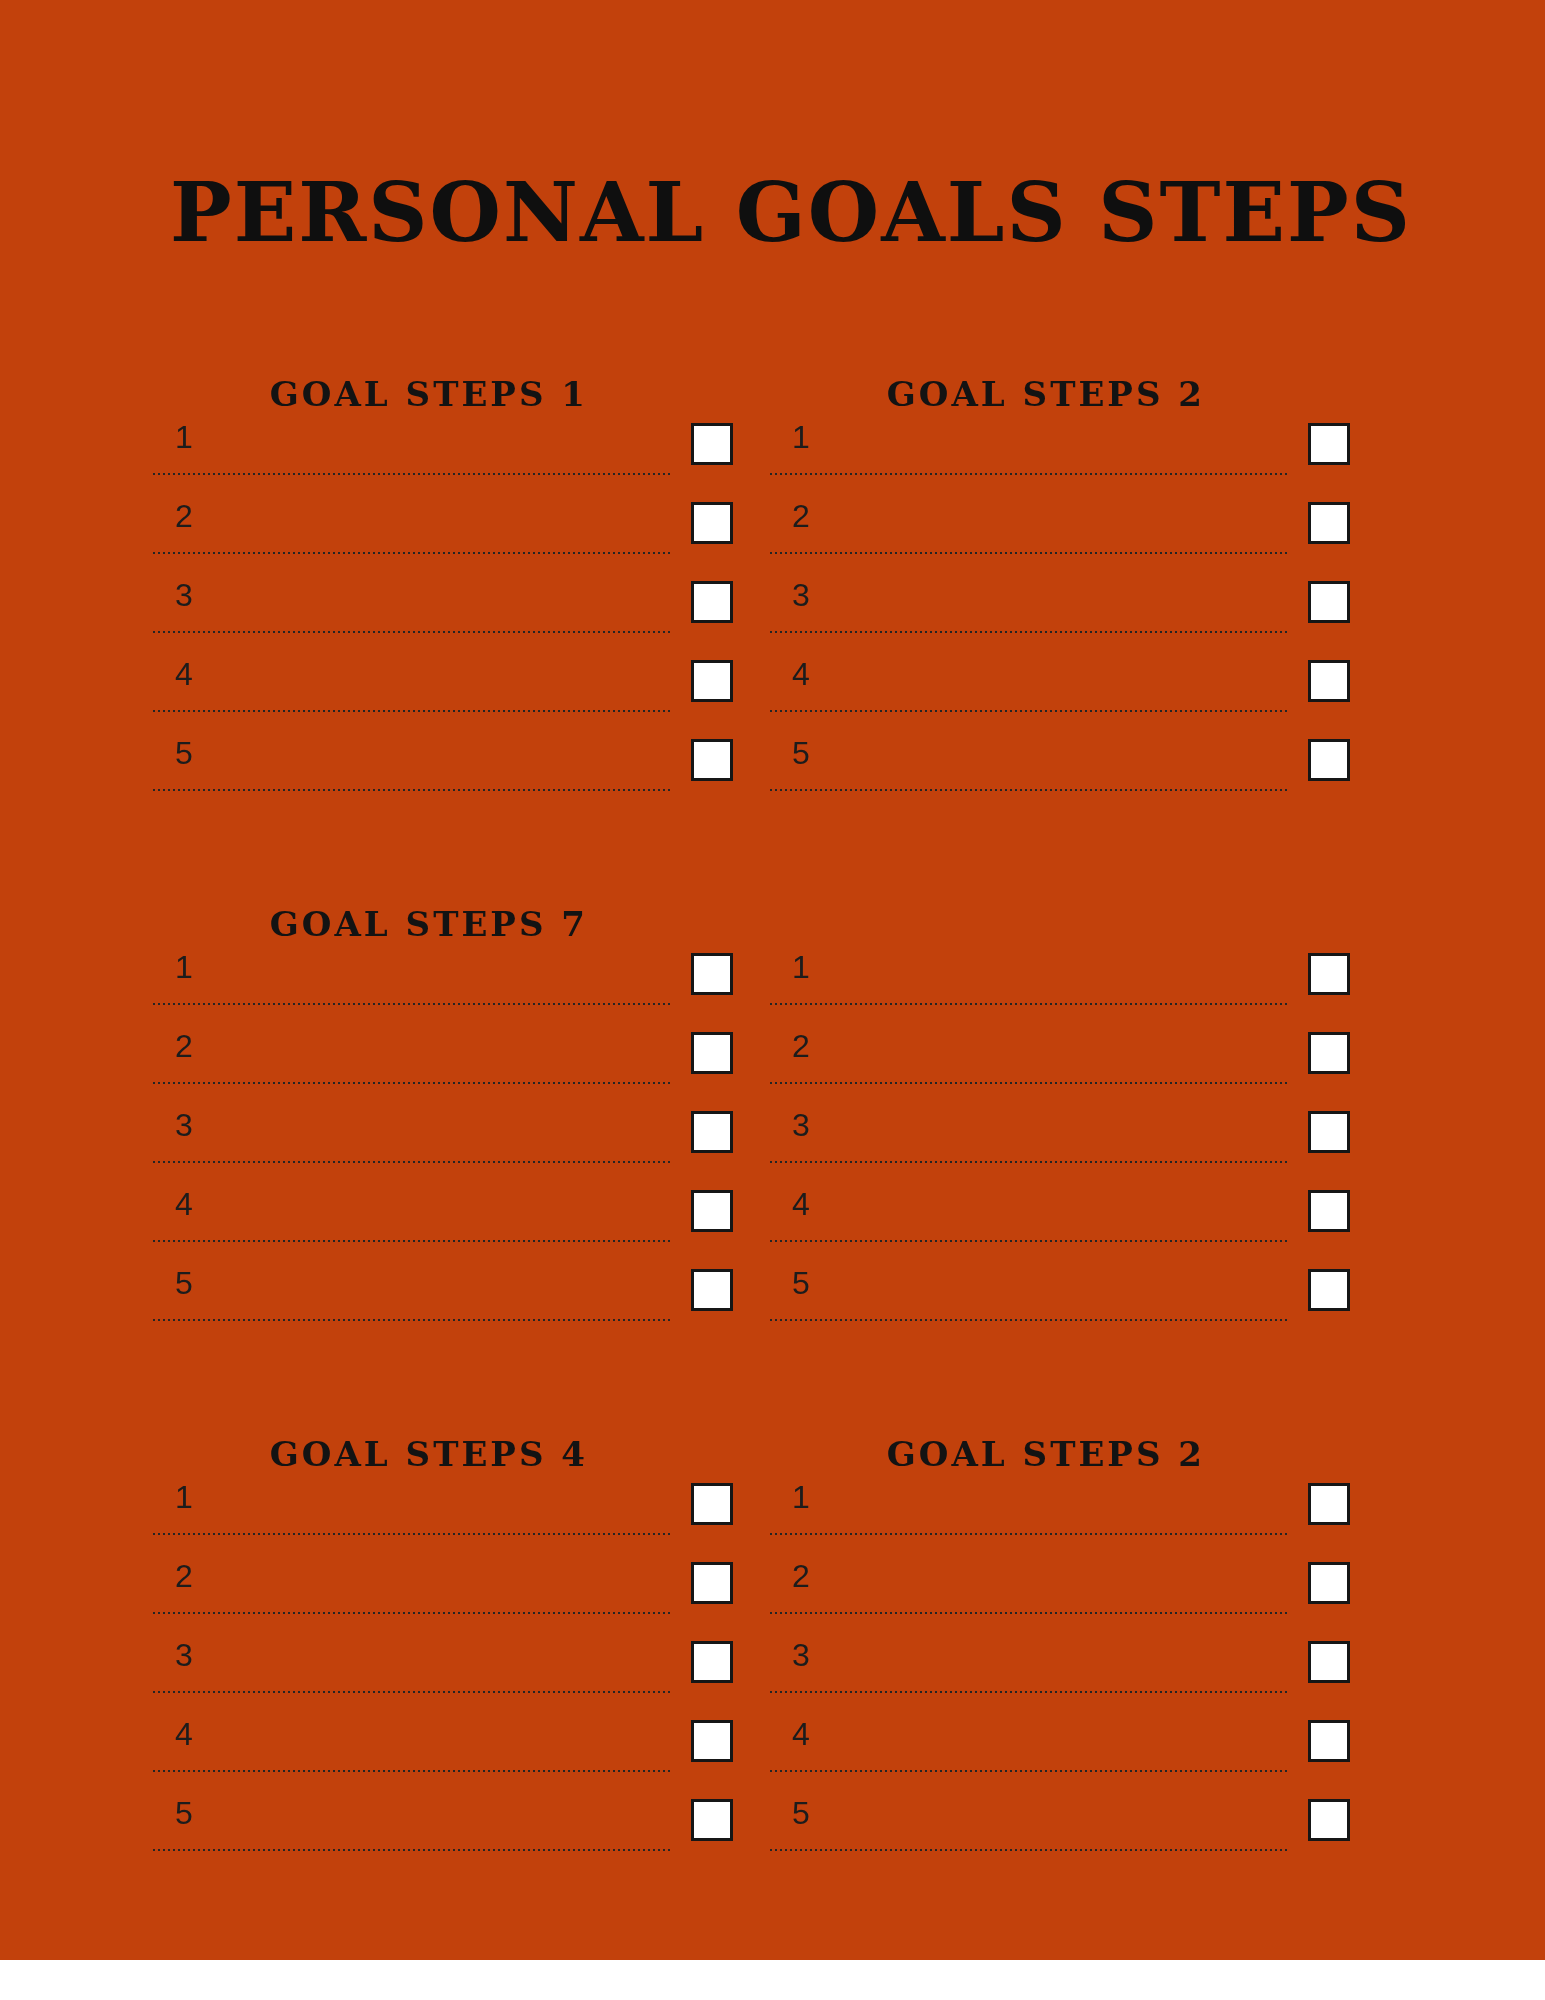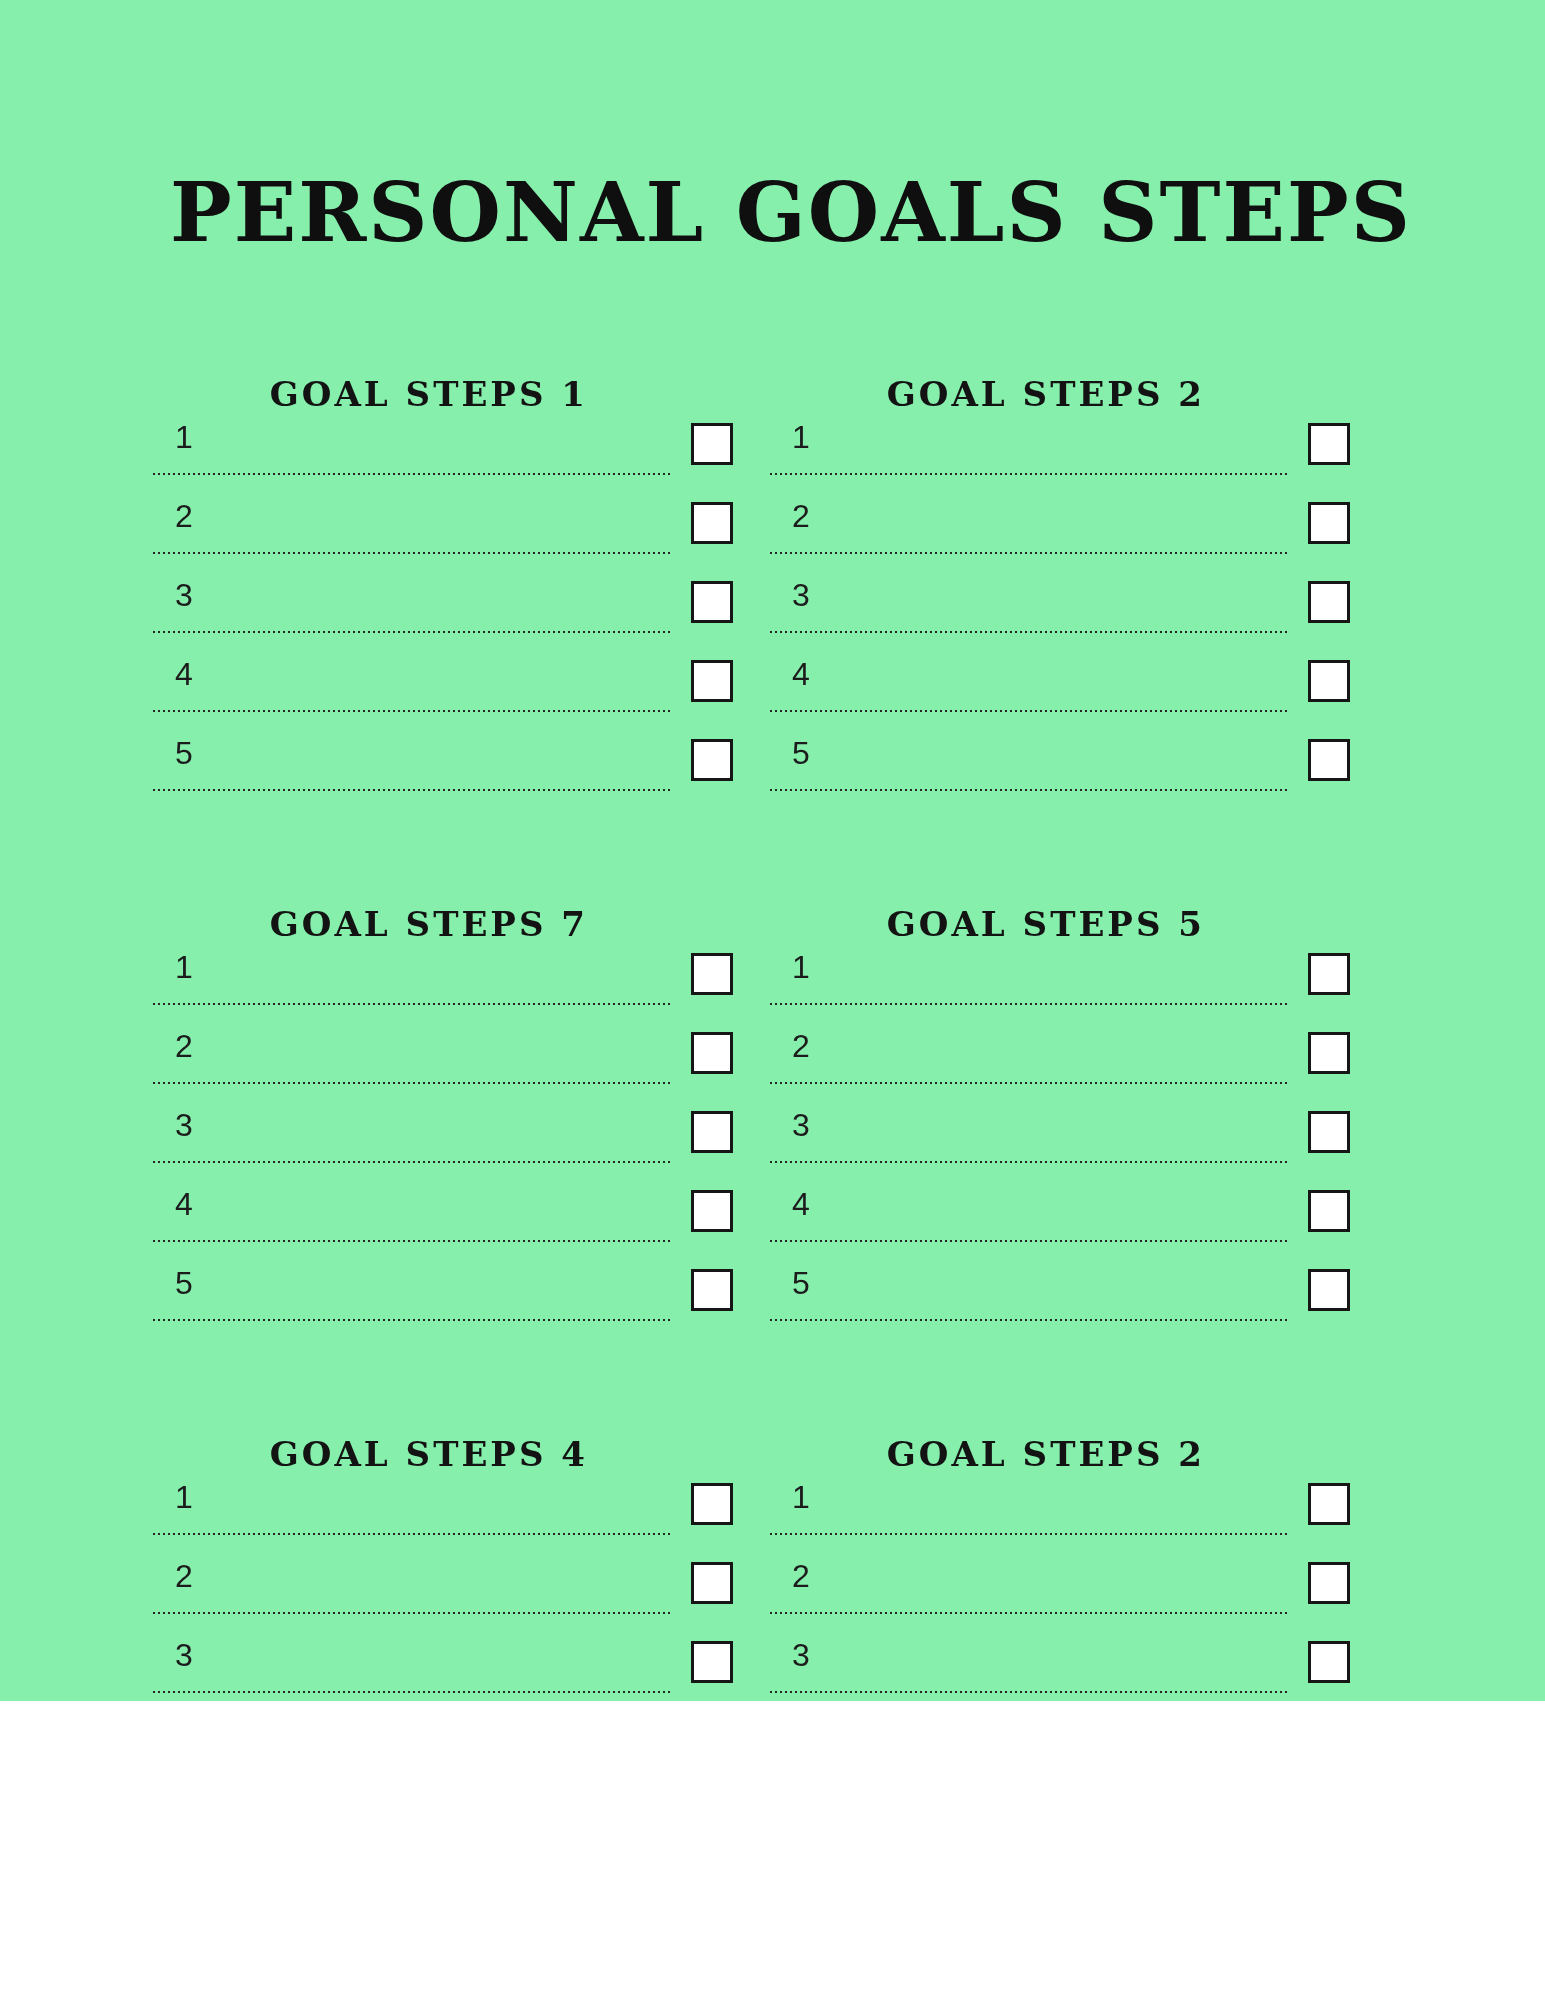--- a/index.html
+++ b/index.html
@@ -1,17 +1,17 @@
 <!DOCTYPE html>
 <html><head>
 <meta charset="utf-8">
 <style>
   html,body{margin:0;padding:0;background:#ffffff;}
   .page{
-    position:relative;width:1545px;height:1701px;background:#86efac;
+    position:relative;width:1545px;height:1960px;background:#c2410c;
     font-family:"Liberation Sans",sans-serif;color:#131313;overflow:hidden;
   }
   .title{
     position:absolute;left:170px;top:116px;
     font-family:"DejaVu Serif","Liberation Serif",serif;font-weight:700;
     font-size:82px;line-height:1;letter-spacing:2px;white-space:nowrap;color:#0f0f0f;
   }
   .section{position:absolute;width:580px;height:462px;}
   .sec-c1{left:153px;}
   .sec-c2{left:770px;}
@@ -187,21 +187,20 @@
       <div class="row">
         <span class="num">5</span>
         <span class="entry"></span>
         <div class="rule"></div>
         <span class="box" role="checkbox" aria-checked="false"></span>
       </div>
     </div>
   </section>
 
   <section class="section sec-c2 sec-r2">
-    <h2 class="hdr">GOAL STEPS 5</h2>
     <div class="rows">
       <div class="row">
         <span class="num">1</span>
         <span class="entry"></span>
         <div class="rule"></div>
         <span class="box" role="checkbox" aria-checked="false"></span>
       </div>
       <div class="row">
         <span class="num">2</span>
         <span class="entry"></span>

